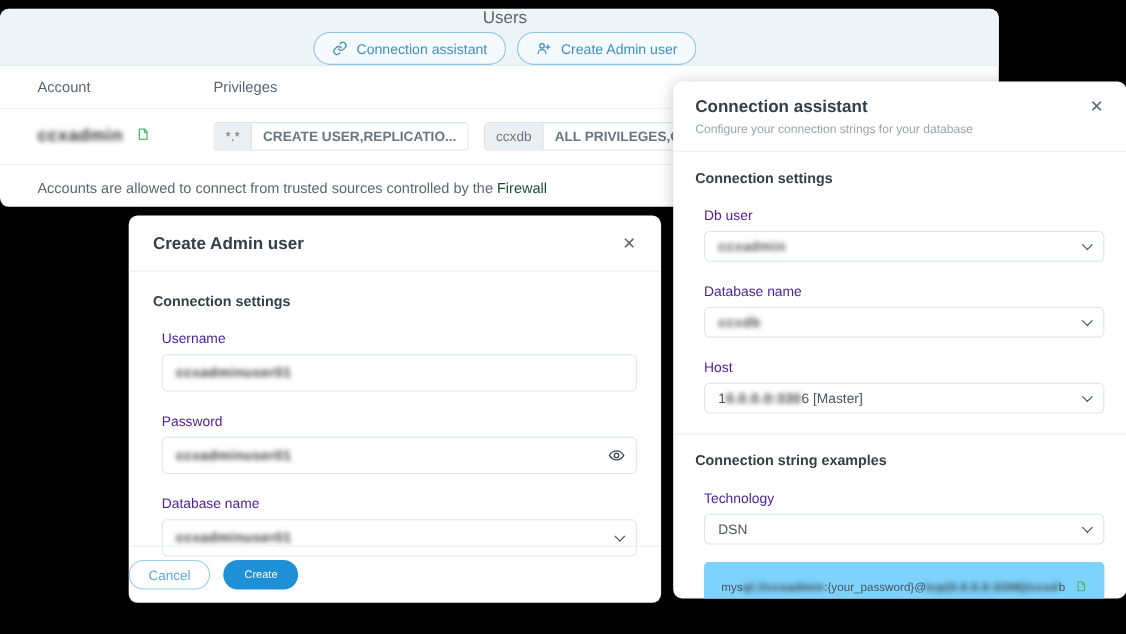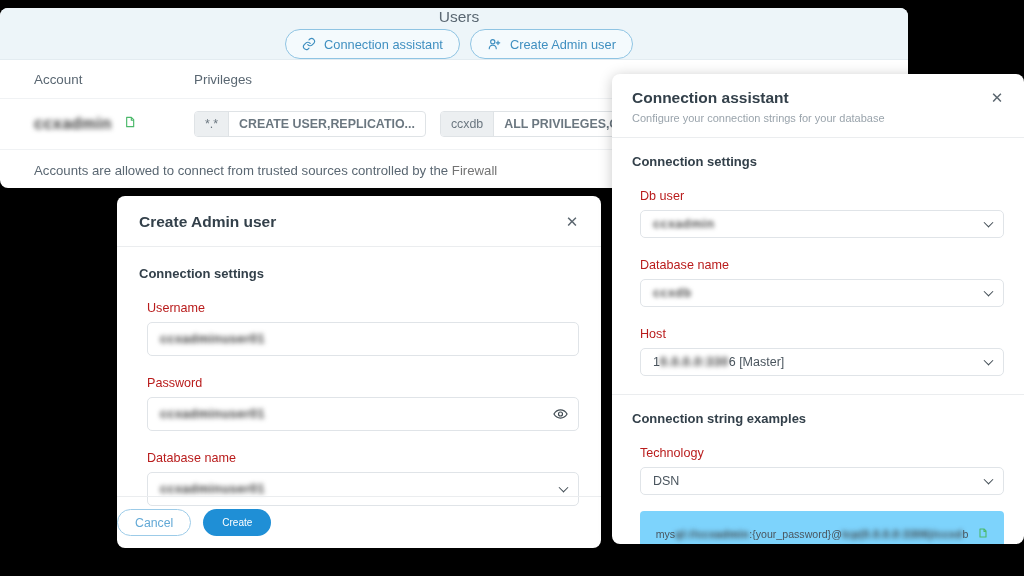--- a/index.html
+++ b/index.html
@@ -91,21 +91,21 @@
     background: #eceff1;
     border-right: 1px solid #dfe3e6;
     color: #6b7780;
   }
   .chip .v { display: flex; align-items: center; padding: 0 10px; font-weight: bold; }
 
   .tbl-note {
     padding: 13px 34px;
     font-size: 13.2px; color: #5a6772;
   }
-  .tbl-note a { color: #737373; text-decoration: none; }
+  .tbl-note a { color: #14532d; text-decoration: none; }
 
   
   .modal {
     position: absolute;
     background: #ffffff;
     border-radius: 8px;
     box-shadow: 0 2px 14px rgba(0,0,0,.22);
     overflow: hidden;
   }
   .modal-head {
@@ -114,21 +114,21 @@
   }
   .modal-title { font-size: 15.5px; color: #33404a; font-weight: 600; }
   .modal-sub { font-size: 11px; color: #9aa4ac; margin-top: 5px; }
   .x-btn {
     width: 18px; height: 18px;
     color: #5b666f; font-size: 15px; line-height: 16px;
     text-align: center; cursor: pointer; background: none; border: none;
     font-family: "Liberation Sans", sans-serif;
   }
   .sec-title { font-size: 13px; color: #33404a; font-weight: 600; }
-  .fld-label { font-size: 12.6px; color: #b91c1c; margin-bottom: 7px; margin-top: 20px; }
+  .fld-label { font-size: 12.6px; color: #4c1d95; margin-bottom: 7px; margin-top: 20px; }
   .fld {
     position: relative;
     height: 30px;
     border: 1px solid #e0e4e8;
     border-radius: 5px;
     background: #fff;
     display: flex; align-items: center;
     padding: 0 30px 0 12px;
     font-size: 12.5px; color: #4a555e;
   }

